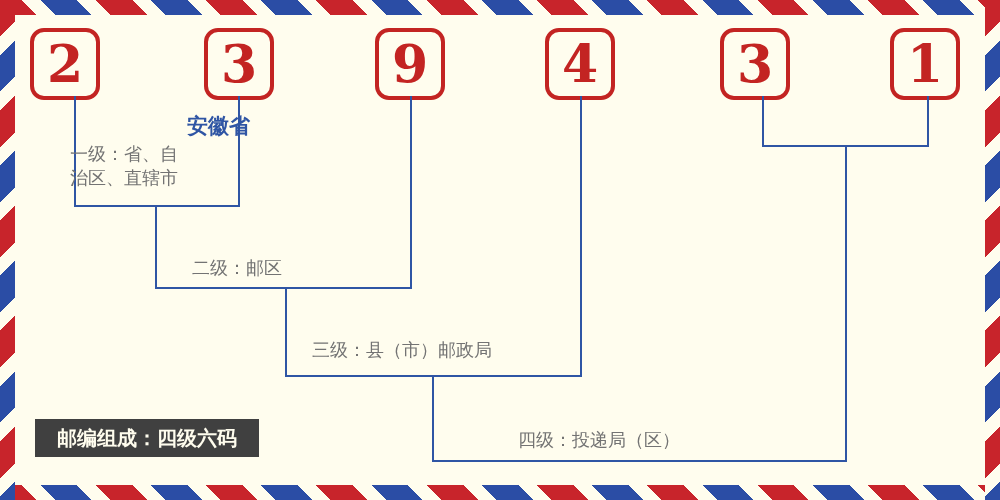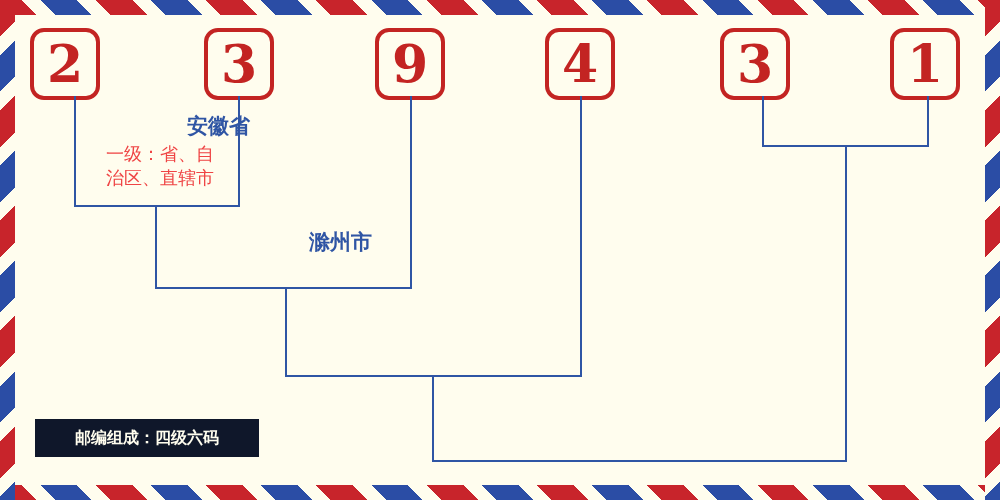--- a/index.html
+++ b/index.html
@@ -57,36 +57,35 @@
   .place {
     position:absolute;
     color:#2f55a4;
     font-weight:bold;
     font-size:21px;
     text-align:right;
   }
   .place-dark { color:#3b3b3b; }
   .desc {
     position:absolute;
-    color:#ef4444;
+    color:#737373;
     font-size:18px;
-    text-align:center;
     line-height:1.35;
     white-space:pre-line;
   }
 
   
   .footer-badge {
     position:absolute;
     left:35px; top:419px;
     width:224px; height:38px;
-    background:#0f172a;
+    background:#404040;
     color:#fffdee;
     font-weight:bold;
-    font-size:16px;
+    font-size:20px;
     display:flex; align-items:center; justify-content:center;
   }
 </style>
 </head>
 <body>
 
 <div class="page">
 
   <div class="strip strip-top"></div>
   <div class="strip strip-bottom"></div>
@@ -129,22 +128,24 @@
   <div class="hline" style="left:762px; top:145px; width:167px;"></div>
 
   <div class="vline" style="left:432px; top:375px; height:85px;"></div>
   <div class="vline" style="left:845px; top:145px; height:315px;"></div>
   <div class="hline" style="left:432px; top:460px; width:415px;"></div>
 
   <div class="place" style="left:70px; top:112px; width:180px;">安徽省</div>
   <div class="desc" style="left:70px; top:142px; width:180px;">一级：省、自
 治区、直辖市</div>
 
-  <div class="place" style="left:192px; top:228px; width:180px;">滁州市</div>
+  <div class="desc" style="left:192px; top:256px; width:180px;">二级：邮区</div>
 
+  <div class="desc" style="left:312px; top:338px; width:240px;">三级：县（市）邮政局</div>
 
+  <div class="desc" style="left:518px; top:428px; width:240px;">四级：投递局（区）</div>
 
 
   <div class="footer-badge">
     <span>邮编组成：四级六码</span>
   </div>
 
 </div>
 
 </body></html>

